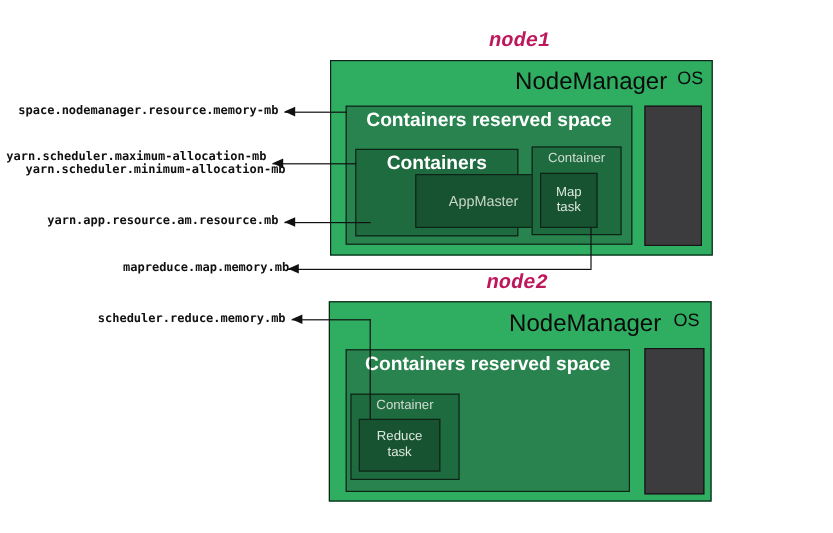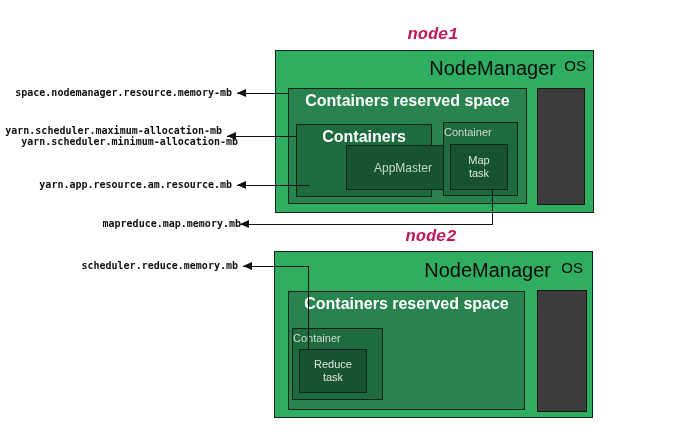--- a/index.html
+++ b/index.html
@@ -21,21 +21,21 @@
   .hdr{
     position:absolute;text-align:right;color:#0a0a0a;font-weight:normal;
     font-size:20px;letter-spacing:0px;
   }
   .hdr-os{font-size:15px;}
   .box-label{
     position:absolute;left:0;right:0;top:3px;text-align:center;
     color:#ffffff;font-weight:bold;font-size:16px;
   }
   .box-label-dim{
-    position:absolute;left:0;right:0;top:3px;
+    position:absolute;left:0;right:0;top:3px;text-align:center;
     color:#cfdccf;font-weight:normal;font-size:11px;
   }
   .task-label{
     position:absolute;inset:0;display:flex;flex-direction:column;
     align-items:center;justify-content:center;color:#dde8dd;
     font-size:11px;line-height:13px;text-align:center;
   }
   .mid-label{
     position:absolute;inset:0;display:flex;align-items:center;justify-content:center;
     color:#c9d6c9;font-size:12px;
@@ -72,21 +72,21 @@
 </div>
 
 <div class="box task" style="left:308px;top:145px;width:114px;height:45px;margin-left:38px;">
   <div class="mid-label">AppMaster</div>
 </div>
 
 <div class="box cbox" style="left:443px;top:122px;width:75px;height:74px;">
   <div class="box-label-dim">Container</div>
 </div>
 
-<div class="box task" style="left:450px;top:144px;width:58px;height:46px;">
+<div class="box task" style="left:450px;top:144px;width:48px;height:46px;">
   <div class="task-label">
     <span>Map</span>
     <span>task</span>
   </div>
 </div>
 
 <div class="box osrect" style="left:537px;top:88px;width:48px;height:117px;"></div>
 
 <div class="node-title" style="left:371px;top:227px;width:120px;">node2</div>
 

